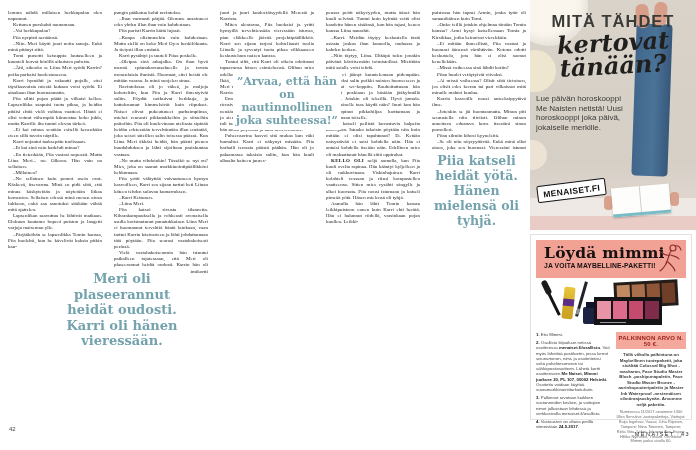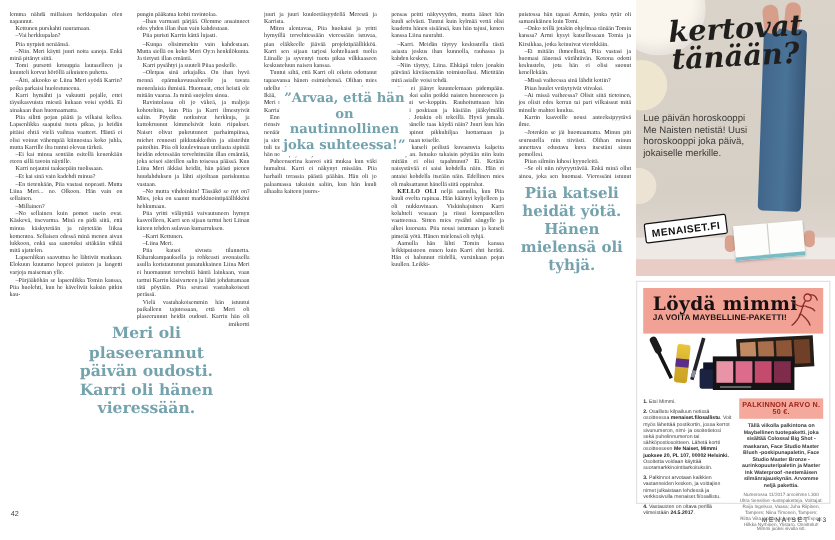--- a/index.html
+++ b/index.html
@@ -152,36 +152,37 @@
       <p>Karrin kasvoille nousi anteeksipyytävä ilme.</p>
       <p>–Jotenkin se jäi huomaamatta. Minun piti seurustella niin tiiviisti. Olihan minun annettava edustava kuva itsestäni sinun pomollesi.</p>
       <p>Piian silmiin kihosi kyyneleitä.</p>
       <p>–Se oli niin nöyryyttävää. Enkä minä ollut ainoa, joka sen huomasi. Vieressäni istunut harmaatukkainen projektipäällikkö taputti minua lohduttavasti olkapäälle ja sanoi, että älä Piia huoli. Miehet ovat tuollaisia. Arvaa lohduttiko.</p>
       <p>Karri painoi päänsä alas. Hän oli mokannut, se oli selvää. Eikä tämä moka selviäisi yksillä aamukahveilla. Tästä koituisi viheliäinen prosessi. Mutta minkä hän luonteelleen mahtoi.</p>
       <p><em>Jatkuu seuraavassa numerossa.</em></p>
     </div>
   </div>
 
 <div class="pullquote" id="quote-circle">”Arvaa, että hän on nautinnollinen joka suhteessa!”</div>
-<div class="pullquote" id="quote-mid">Meri oli plaseerannut päivän oudosti. Karri oli hänen vieressään.</div>
+<div class="pullquote" id="quote-mid">Meri oli plaseerannut heidät oudosti. Karri oli hänen vieressään.</div>
 <div class="pullquote" id="quote-right">Piia katseli heidät yötä. Hänen mielensä oli tyhjä.</div>
 
 <div id="ad-horo">
   <div class="lantern" id="lantern-1"></div>
   <div class="lantern" id="lantern-2"></div>
   <div class="lantern" id="lantern-3"></div>
   <div id="legs"></div>
   <div class="foot" id="foot-l"></div>
   <div class="foot" id="foot-r"></div>
   <div id="bed"></div>
   <div id="blanket"></div>
   <div class="hand" id="hand-l"></div>
   <div class="hand" id="hand-r"></div>
   <div id="book"></div>
   <div id="horo-head">
+    <div id="horo-title">MITÄ TÄHDET</div>
     <div class="horo-script">kertovat</div>
     <div class="horo-script">tänään?</div>
   </div>
   <div id="horo-body">Lue päivän horoskooppi Me Naisten netistä! Uusi horoskooppi joka päivä, jokaiselle merkille.</div>
   <div id="menaiset-badge">MENAISET.FI</div>
 </div>
 
 <div id="ad-contest">
   <div id="contest-banner">
     <div id="contest-title">Löydä mimmi</div>

